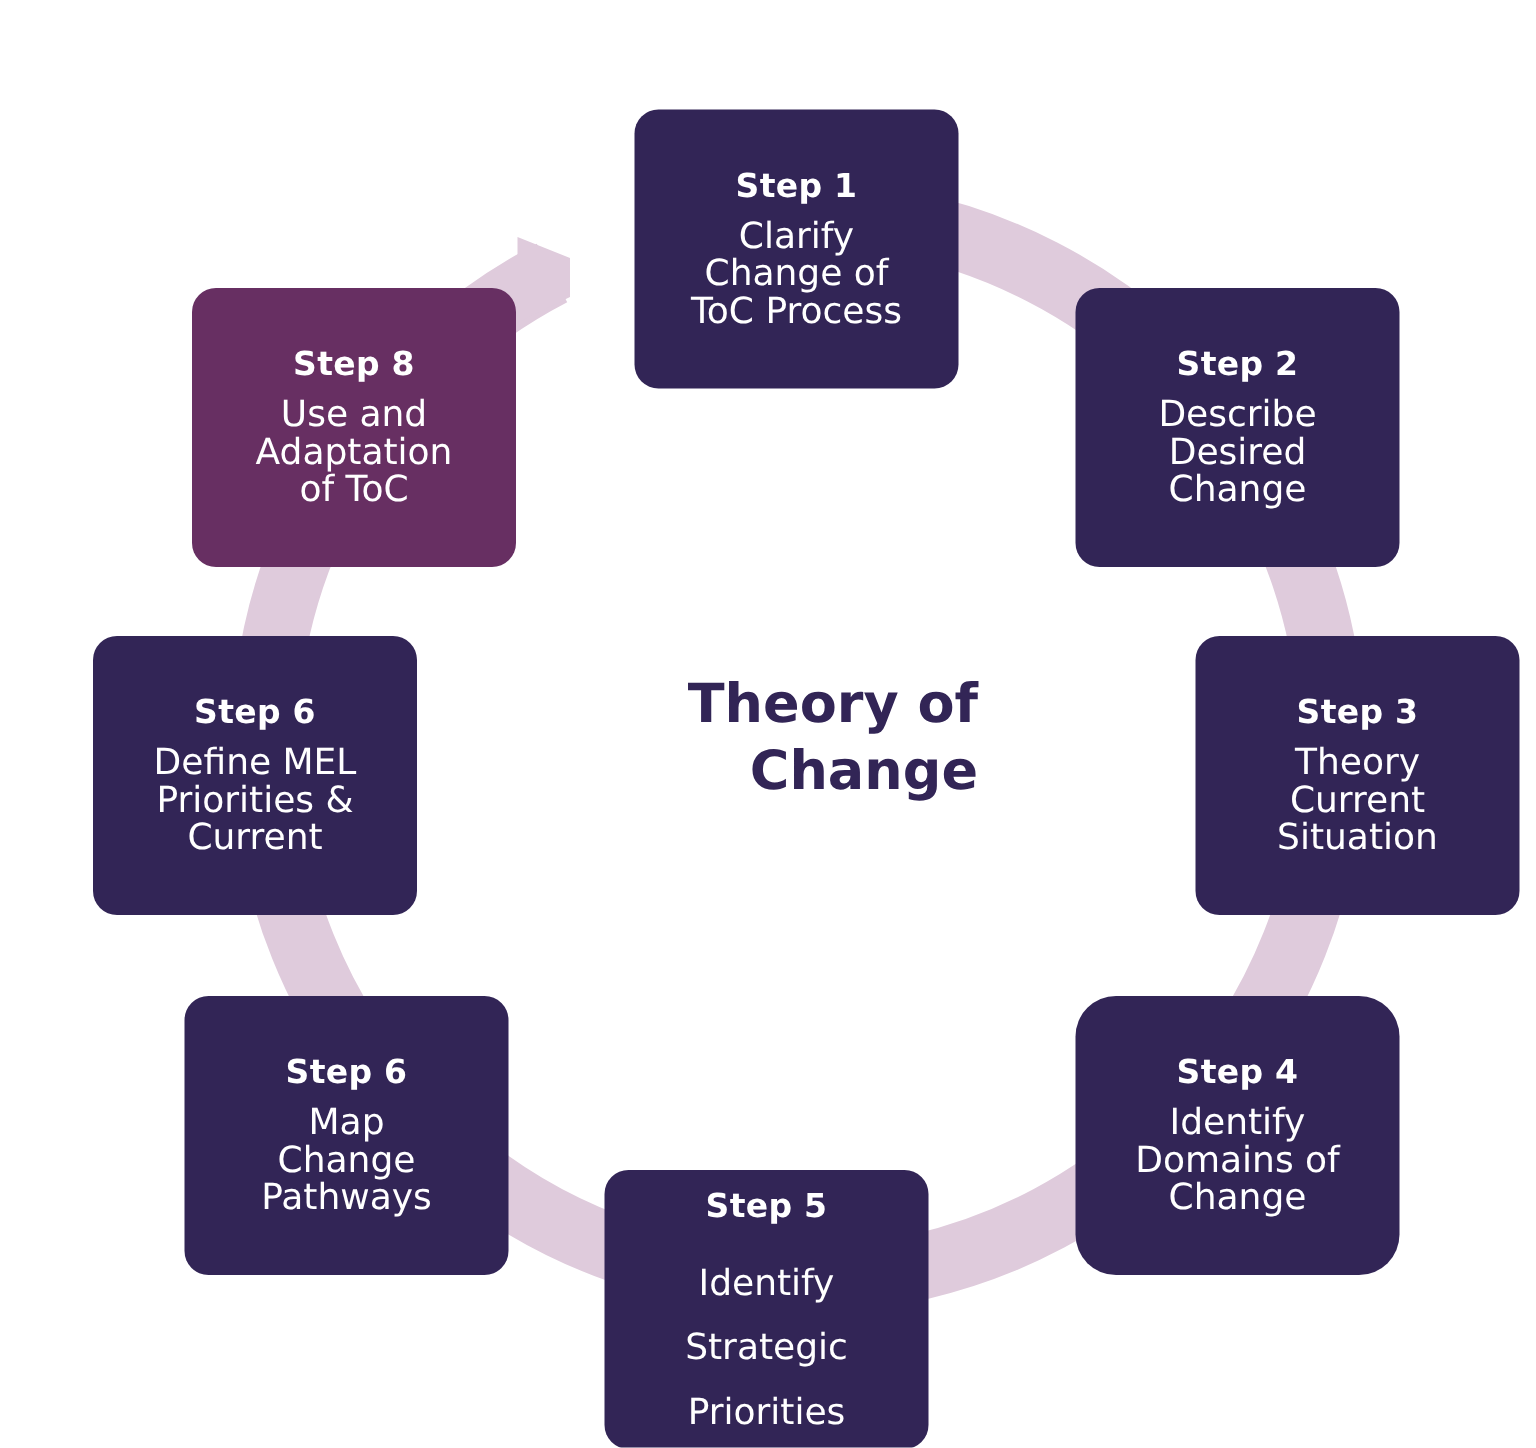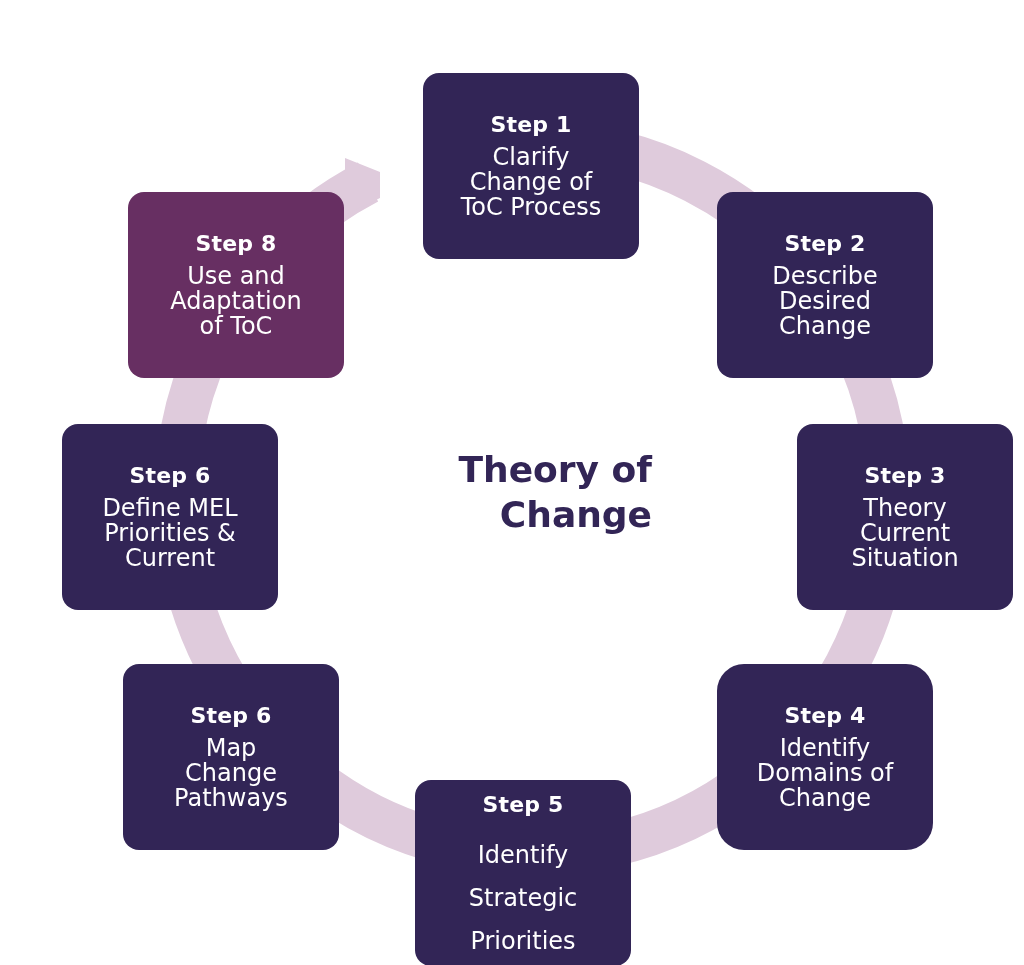--- a/index.html
+++ b/index.html
@@ -53,21 +53,21 @@
   <div class="step-line">Situation</div>
 </div>
 
 <div class="step" style="left:717px;top:664px;border-radius:27px;">
   <div class="step-title">Step 4</div>
   <div class="step-line">Identify</div>
   <div class="step-line">Domains of</div>
   <div class="step-line">Change</div>
 </div>
 
-<div class="step" style="left:415px;top:780px;gap:18px;">
+<div class="step" style="left:403px;top:780px;gap:18px;">
   <div class="step-title">Step 5</div>
   <div class="step-line">Identify</div>
   <div class="step-line">Strategic</div>
   <div class="step-line">Priorities</div>
 </div>
 
 <div class="step" style="left:123px;top:664px;">
   <div class="step-title">Step 6</div>
   <div class="step-line">Map</div>
   <div class="step-line">Change</div>

